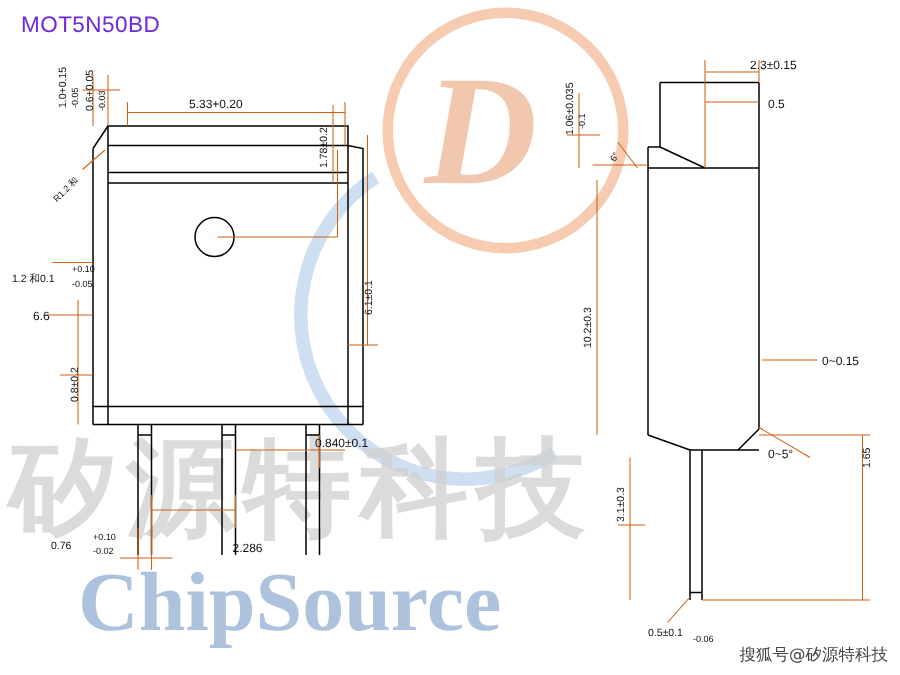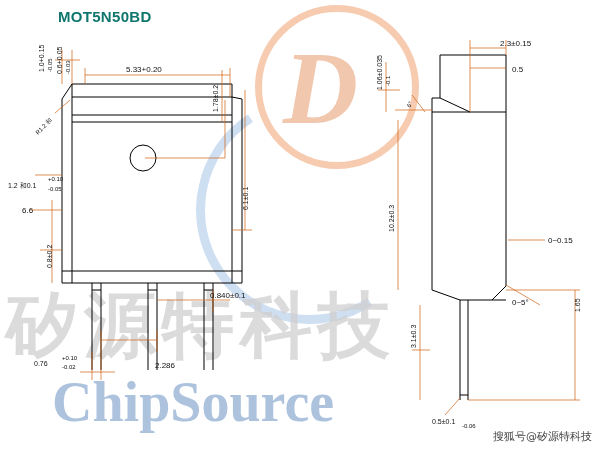--- a/index.html
+++ b/index.html
@@ -22,22 +22,22 @@
   }
   .wm-cn{
     left:6px;top:278px;font-size:72px;letter-spacing:6px;color:#cfcfcf;opacity:.75;
     font-family:"DejaVu Sans",sans-serif;font-weight:bold;white-space:nowrap;
   }
   .wm-cs{
     left:52px;top:370px;font-size:56px;color:#9fb9d8;opacity:.85;
     font-family:"Liberation Serif",serif;font-weight:bold;white-space:nowrap;
   }
   .title{
-    position:absolute;left:14px;top:8px;font-size:15px;color:#0f766e;font-weight:bold;
-    font-family:"Liberation Sans",sans-serif;letter-spacing:.3px;margin-left:44px;
+    position:absolute;left:14px;top:8px;font-size:15px;color:#6d28d9;font-weight:normal;
+    font-family:"Liberation Sans",sans-serif;letter-spacing:.3px;
   }
   .footer{
     position:absolute;right:8px;bottom:6px;font-size:11px;color:#444;
     font-family:"DejaVu Sans",sans-serif;
     text-align:center;
   }
   svg{position:absolute;left:0;top:0;}
   .lbl{font-family:"Liberation Sans",sans-serif;font-size:8px;fill:#111;}
   .lbl7{font-family:"Liberation Sans",sans-serif;font-size:7px;fill:#111;}
   .lbl6{font-family:"Liberation Sans",sans-serif;font-size:6px;fill:#111;}

